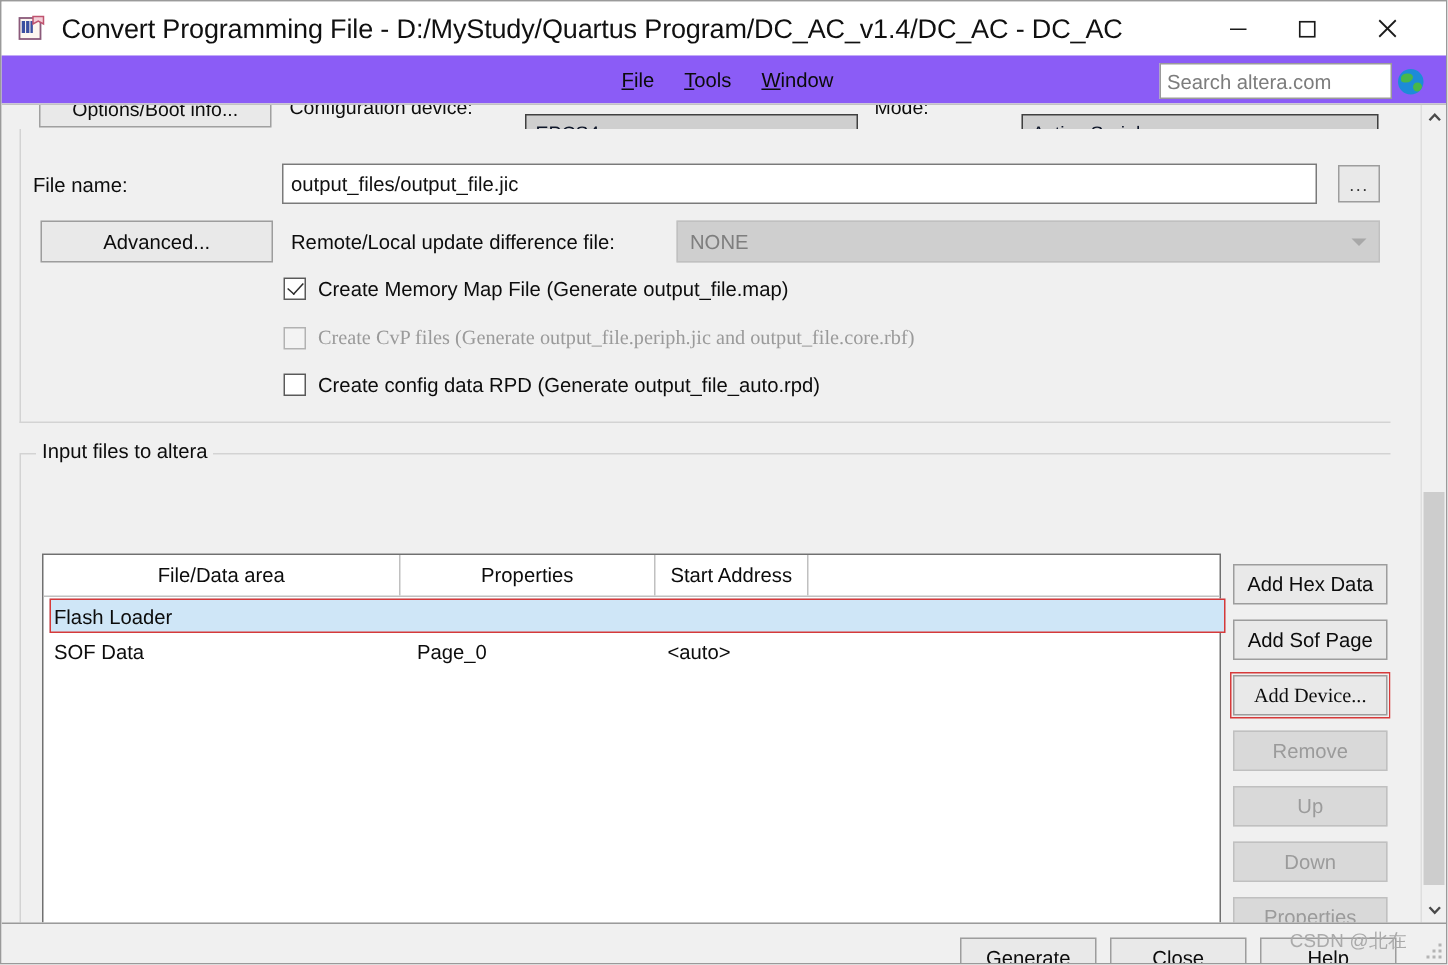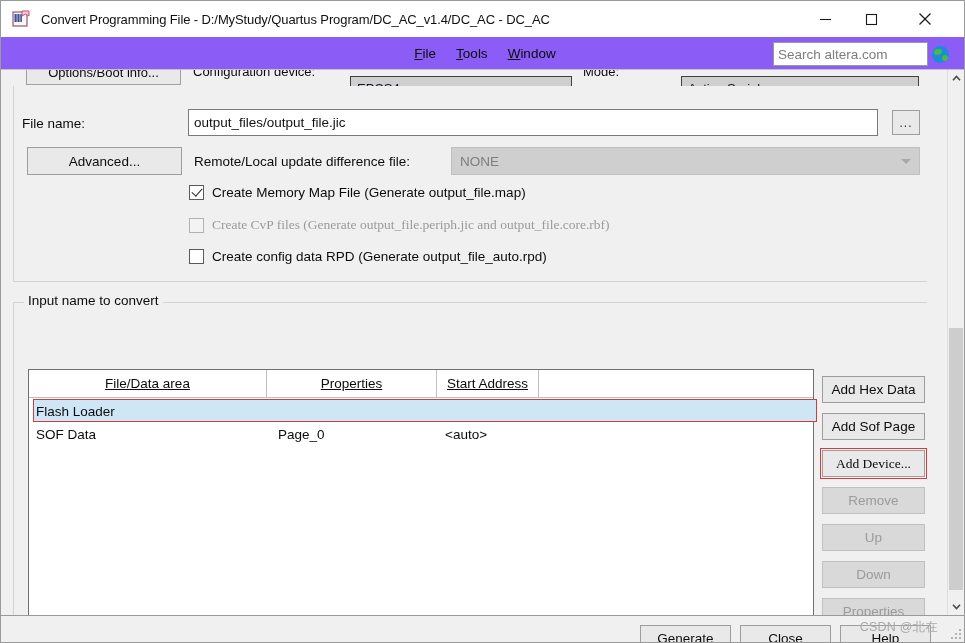--- a/index.html
+++ b/index.html
@@ -28,21 +28,21 @@
     width: 963px; height: 36px;
     background: #ffffff;
     display: flex; align-items: center;
   }
   #title-icon {
     margin-left: 10px; margin-right: 10px;
     width: 20px; height: 20px; position: relative;
     flex: 0 0 auto;
   }
   #title-text {
-    font-size: 13px;
+    font-size: 18px;
     color: #101010;
     white-space: nowrap;
     letter-spacing: -0.1px;
   }
   .winbtn {
     position: absolute; top: 0;
     width: 46px; height: 36px;
     display: flex; align-items: center; justify-content: center;
     color: #1a1a1a;
   }
@@ -285,21 +285,20 @@
   #thead {
     position: relative;
     height: 28px;
     border-bottom: 1px solid #c0c0c0;
   }
   .th {
     position: absolute; top: 0; height: 27px;
     display: flex; align-items: center; justify-content: center;
     font-size: 13.5px;
     color: #0c0c0c;
-    text-decoration: underline;
   }
   .th-sep {
     position: absolute; top: 0; width: 1px; height: 27px;
     background: #c0c0c0;
   }
   #th-file { left: 0; width: 237px; }
   #th-props { left: 238px; width: 169px; }
   #th-addr { left: 408px; width: 101px; }
 
   .trow {
@@ -467,21 +466,21 @@
           <span class="cb-disabled-text">Create CvP files (Generate output_file.periph.jic and output_file.core.rbf)</span>
         </div>
 
         <div class="cbrow" id="cb-row-3">
           <span class="cbbox"></span>
           <span>Create config data RPD (Generate output_file_auto.rpd)</span>
         </div>
       </div>
 
       <div id="inputgroup">
-        <div id="inputgroup-label">Input name to convert</div>
+        <div id="inputgroup-label">Input files to altera</div>
 
         <div id="table-frame">
           <div id="thead">
             <div class="th" id="th-file">File/Data area</div>
             <div class="th-sep" style="left:237px;"></div>
             <div class="th" id="th-props">Properties</div>
             <div class="th-sep" style="left:407px;"></div>
             <div class="th" id="th-addr">Start Address</div>
             <div class="th-sep" style="left:509px;"></div>
           </div>

